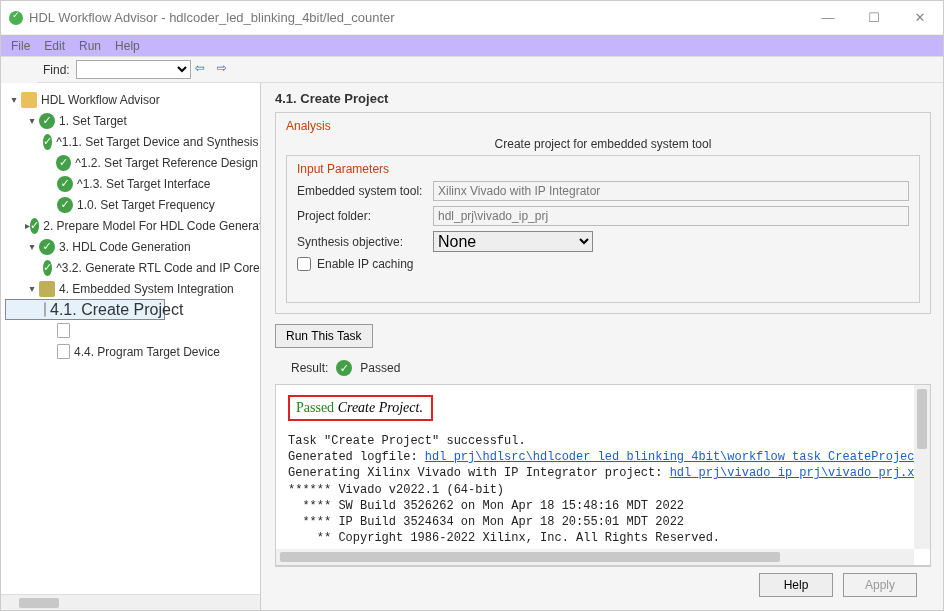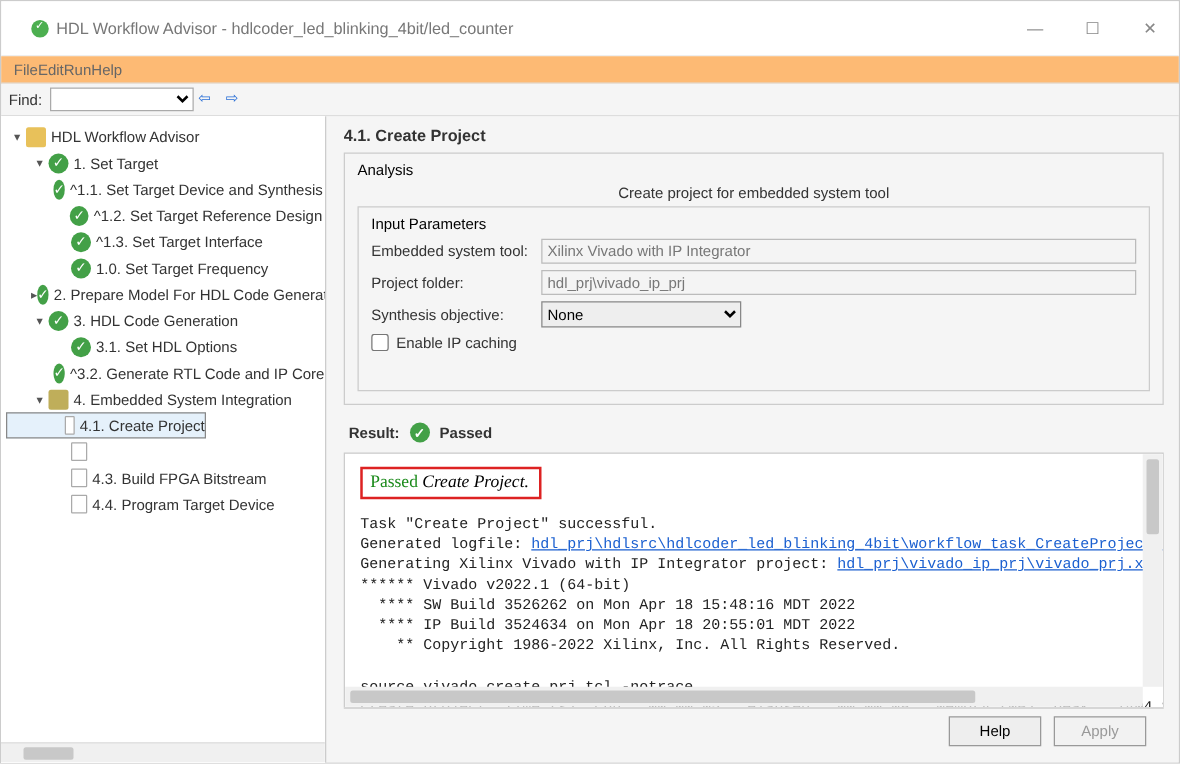--- a/index.html
+++ b/index.html
@@ -1,26 +1,26 @@
 <!DOCTYPE html>
 <html><head>
 <meta charset="utf-8">
 <style>
 * { box-sizing: border-box; margin: 0; padding: 0; }
 body { font-family: "Segoe UI", Arial, sans-serif; font-size: 12px; color: #333; background: #fff; overflow: hidden; }
 .window { width: 944px; height: 611px; border: 1px solid #ccc; display: flex; flex-direction: column; background:#f5f5f5; }
-.titlebar { height: 44px; display: flex; align-items: center; padding-left: 24px; background: #fff; border-bottom:1px solid #eee;}
+.titlebar { height: 34px; display: flex; align-items: center; padding-left: 8px; background: #fff; border-bottom:1px solid #eee;}
 .titlebar .ico { width:14px; height:14px; border-radius:50%; background:#4caf50; margin-right:6px; position:relative;}
 .titlebar .ico::after{content:"✓";color:#fff;font-size:9px;position:absolute;left:3px;top:-1px;}
 .titlebar .t { color:#777; font-size:13px;}
 .titlebar .winbtns { margin-left:auto; display:flex; }
 .titlebar .winbtns span { width:46px; height:30px; display:flex; align-items:center; justify-content:center; color:#888; font-size:13px;}
-.menubar { height:22px; display:flex; align-items:center; padding:0 10px; color:#666; background:#fdba74; border-bottom:1px solid #ddd;}
+.menubar { height:22px; display:flex; align-items:center; gap:14px; padding:0 10px; color:#666; background:#c4b5fd; border-bottom:1px solid #ddd;}
 .menubar span{cursor:default;}
-.findbar { height:26px; display:flex; align-items:center; padding:2px 6px; gap:4px; background:#f5f5f5; border-bottom:1px solid #ddd;}
+.findbar { height:26px; display:flex; align-items:center; padding:2px 6px; gap:4px; background:#f5f5f5; border-bottom:1px solid #ddd;margin-left:36px;}
 .findbar label{color:#333; margin-right:2px;}
 .findbar select{width:115px; height:19px; border:1px solid #aaa; background:#fff;}
 .arrowbtn{width:18px;height:18px;font-size:12px;color:#2a6fd6;}
 .body { flex:1; display:flex; overflow:hidden; }
 .tree { width:260px; background:#fff; border-right:1px solid #ccc; overflow:auto; padding:6px 2px 6px 4px; position:relative;}
 .tree-scroll-x{position:absolute;bottom:0;left:0;right:0;height:16px;background:#f0f0f0;border-top:1px solid #ddd;display:flex;align-items:center;}
 .tree-scroll-x::before,.tree-scroll-x::after{content:"";width:16px;height:14px;display:block;}
 .tree-scroll-x .thumb{height:10px;background:#c8c8c8;width:40px;margin-left:2px;border-radius:2px;}
 .node { display:flex; align-items:center; height:21px; white-space:nowrap; }
 .tw { width:14px; text-align:center; color:#555; font-size:10px;}
@@ -29,29 +29,29 @@
 .ic.pass::after{content:"✓";}
 .ic.folder{background:#e8c15a;border-radius:2px;}
 .ic.doc{background:#fff;border:1px solid #aaa;border-radius:1px;width:13px;height:15px;}
 .ic.gear{background:#bfae5a;border-radius:2px;}
 .lbl { color:#333; }
 .node.sel { background:#e5f1fb; }
 .l0{padding-left:2px;} .l1{padding-left:20px;} .l2{padding-left:38px;}
 .main { flex:1; display:flex; flex-direction:column; padding:8px 12px 8px 14px; overflow:hidden; background:#f5f5f5;}
 .h1 { font-weight:bold; font-size:13px; margin-bottom:6px;}
 .group { border:1px solid #ccc; background:#f5f5f5; padding:6px 10px 10px; margin-bottom:6px;}
-.group .gt { font-size:12px; color:#000000; margin-bottom:4px;}
+.group .gt { font-size:12px; color:#c2410c; margin-bottom:4px;}
 .subgroup{border:1px solid #ccc; padding:6px 10px 26px; margin-top:4px;}
 .row { display:flex; align-items:center; margin:5px 0; gap:6px;}
 .row label{min-width:130px;}
 .txt { flex:1; height:20px; border:1px solid #bbb; background:#f4f4f4; color:#777; padding:1px 4px; font-size:12px;}
-.sel { width:160px; height:21px; border:1px solid #888; background:#eee; font-size:12px;}
+.sel { width:160px; height:21px; border:1px solid #888; background:#eee; font-size:16px;}
 .chk{width:14px;height:14px;}
 .btn { height:24px; border:1px solid #999; background:#eee; padding:0 10px; font-size:12px;}
-.resline{display:flex;align-items:center;gap:8px;margin:8px 4px;font-weight:bold;}
+.resline{display:flex;align-items:center;gap:8px;margin:8px 16px;}
 .passbadge{width:16px;height:16px;border-radius:50%;background:#43a047;color:#fff;display:flex;align-items:center;justify-content:center;font-size:11px;}
 .resultbox{flex:1;border:1px solid #ccc;background:#fff;overflow:auto;position:relative;font-family:Arial;padding:10px 12px;}
 .resultbox .hl{border:2px solid #d22; display:inline-block; padding:3px 8px 3px 6px; font-size:14px; font-family:"Times New Roman",serif;}
 .hl .p{color:#1a8a1a;} .hl .r{color:#000;font-style:italic;}
 .log{font-family:"Courier New",monospace; font-size:12px; line-height:1.35; white-space:pre; margin-top:12px; color:#222;}
 .log a{color:#1a5fd0;text-decoration:underline;}
 .footer{height:36px;display:flex;align-items:center;justify-content:flex-end;gap:10px;padding:0 14px;border-top:1px solid #ccc;}
 .footer .btn{width:74px;}
 .footer .btn.dis{color:#999;background:#f2f2f2;}
 .vsb{position:absolute;right:0;top:0;bottom:16px;width:16px;background:#f0f0f0;display:flex;flex-direction:column;align-items:center;}
@@ -125,45 +125,35 @@
           <span class="lbl">2. Prepare Model For HDL Code Generation</span>
         </div>
       <div class="node l1">
           <span class="tw">▾</span>
           <span class="ic pass"></span>
           <span class="lbl">3. HDL Code Generation</span>
         </div>
       <div class="node l2">
           <span class="tw"></span>
           <span class="ic pass"></span>
-          <span class="lbl">3.1. Set HDL Options</span>
-        </div>
-      <div class="node l2">
-          <span class="tw"></span>
-          <span class="ic pass"></span>
           <span class="lbl">^3.2. Generate RTL Code and IP Core</span>
         </div>
       <div class="node l1">
           <span class="tw">▾</span>
           <span class="ic gear"></span>
           <span class="lbl">4. Embedded System Integration</span>
         </div>
       <div class="node l2 sel">
           <span class="tw"></span>
           <span class="ic doc"></span>
           <span class="lbl">4.1. Create Project</span>
         </div>
       <div class="node l2">
           <span class="tw"></span>
           <span class="ic doc"></span>
-        </div>
-      <div class="node l2">
-          <span class="tw"></span>
-          <span class="ic doc"></span>
-          <span class="lbl">4.3. Build FPGA Bitstream</span>
         </div>
       <div class="node l2">
           <span class="tw"></span>
           <span class="ic doc"></span>
           <span class="lbl">4.4. Program Target Device</span>
         </div>
       <div class="tree-scroll-x">
           <span class="thumb"></span>
         </div>
     </div>
@@ -185,20 +175,23 @@
           </div>
           <div class="row">
             <label>Synthesis objective:</label>
             <select class="sel"><option>None</option></select>
           </div>
           <div class="row">
             <input type="checkbox" class="chk" style="">
             <span>Enable IP caching</span>
           </div>
         </div>
+      </div>
+      <div style="margin:4px 0;">
+        <button class="btn">Run This Task</button>
       </div>
       <div class="resline">
         <span>Result:</span>
         <span class="passbadge">✓</span>
         <span>Passed</span>
       </div>
       <div class="resultbox">
         <span class="hl"><span class="p">Passed</span><span class="r"> Create Project.</span></span>
         <div class="log"><span>Task "Create Project" successful.</span>
 <span>Generated logfile: </span><a>hdl_prj\hdlsrc\hdlcoder_led_blinking_4bit\workflow_task_CreateProject.log</a>

